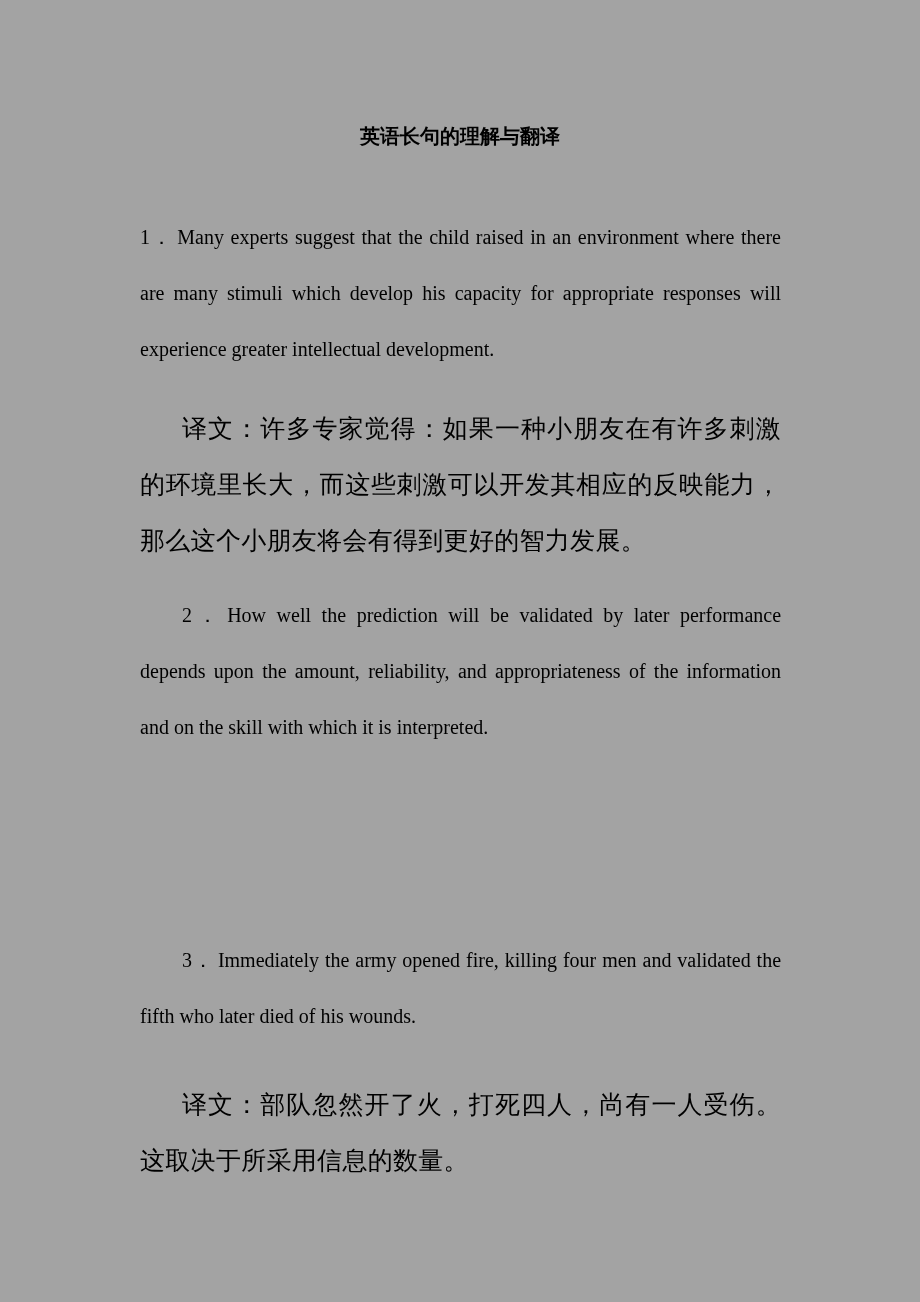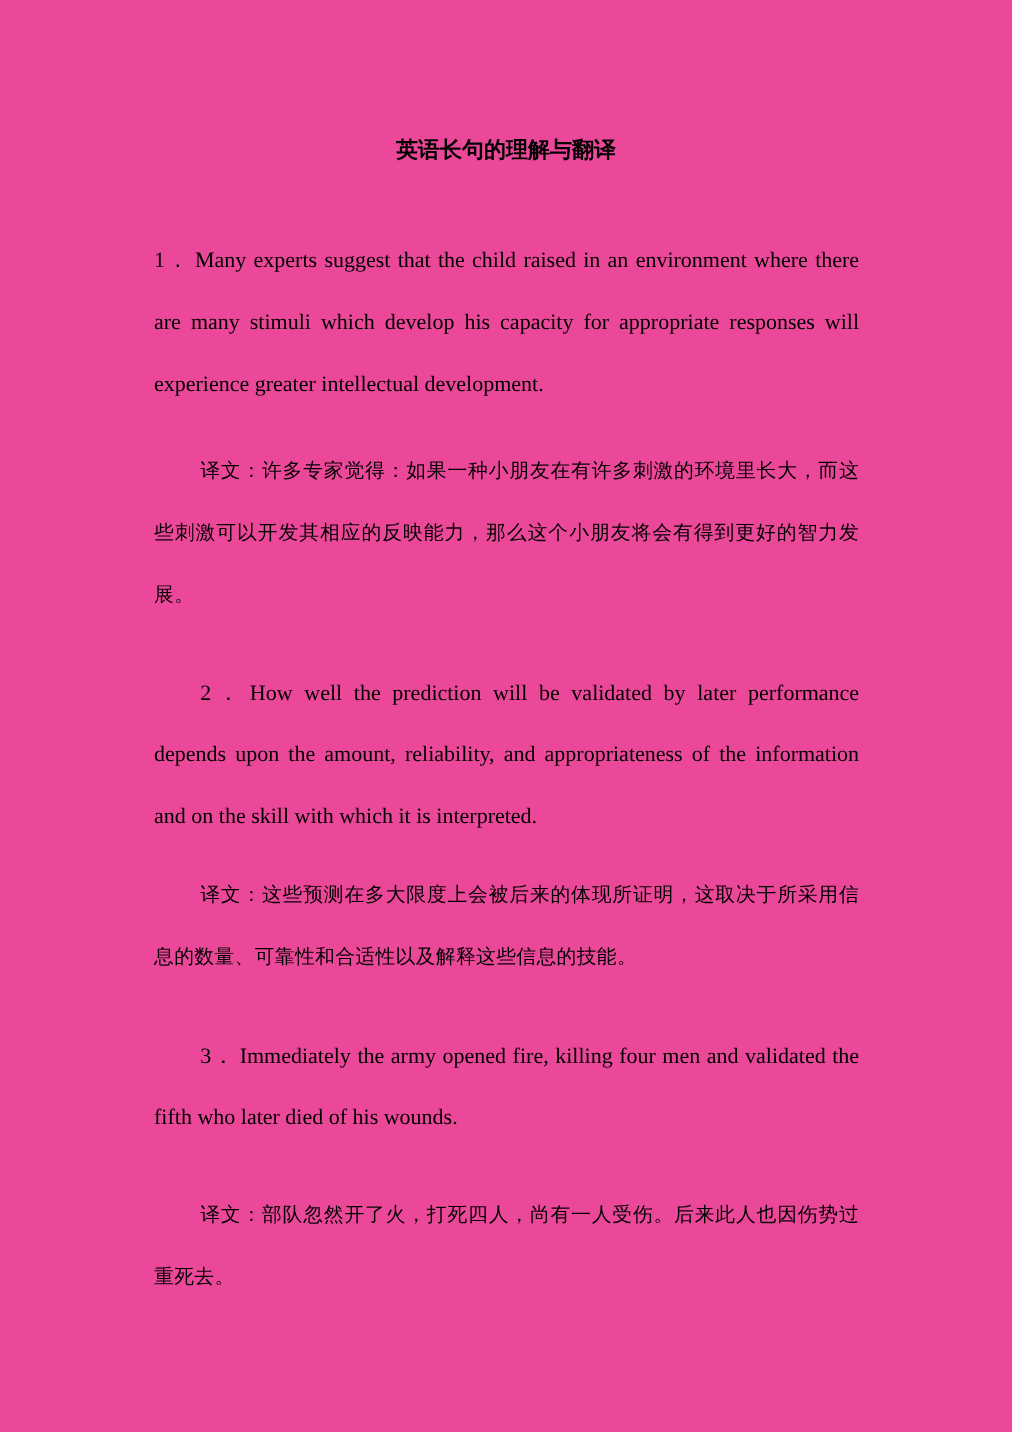--- a/index.html
+++ b/index.html
@@ -14,21 +14,21 @@
       overflow: hidden;
       color: #000000;
       font-family: "Liberation Serif", "DejaVu Serif", serif;
     }
     .page {
       position: absolute;
       left: 0;
       top: 0;
       width: 920px;
       height: 1302px;
-      background: #ec4899;
+      background: #a3a3a3;
     }
     .title {
       position: absolute;
       left: 0;
       top: 122px;
       width: 920px;
       text-align: center;
       font-size: 20px;
       font-weight: bold;
       line-height: 28px;
@@ -43,39 +43,38 @@
       line-height: 56px;
       text-align: justify;
       text-align-last: left;
       margin: 0;
     }
     .para.indent {
       text-indent: 42px;
     }
     .para.cn {
       font-family: "DejaVu Sans", "Liberation Sans", sans-serif;
-      font-size: 18px;
+      font-size: 25px;
       letter-spacing: 0.3px;
     }
     .num {
       margin-right: 4px;
     }
   </style>
 </head>
 <body>
 
 <div class="page">
 
   <div class="title">英语长句的理解与翻译</div>
 
   <p class="para" style="top:209px;"><span class="num">1．</span><span>Many experts suggest that the child raised in an environment where there are many stimuli which develop his capacity for appropriate responses will experience greater intellectual development.</span></p>
 
   <p class="para cn indent" style="top:401px;">译文：许多专家觉得：如果一种小朋友在有许多刺激的环境里长大，而这些刺激可以开发其相应的反映能力，那么这个小朋友将会有得到更好的智力发展。</p>
 
-  <p class="para indent" style="top:602px;"><span class="num">2．</span><span>How well the prediction will be validated by later performance depends upon the amount, reliability, and appropriateness of the information and on the skill with which it is interpreted.</span></p>
+  <p class="para indent" style="top:587px;"><span class="num">2．</span><span>How well the prediction will be validated by later performance depends upon the amount, reliability, and appropriateness of the information and on the skill with which it is interpreted.</span></p>
 
-  <p class="para cn indent" style="top:786px;">译文：这些预测在多大限度上会被后来的体现所证明，这取决于所采用信息的数量、可靠性和合适性以及解释这些信息的技能。</p>
 
   <p class="para indent" style="top:932px;"><span class="num">3．</span><span>Immediately the army opened fire, killing four men and validated the fifth who later died of his wounds.</span></p>
 
-  <p class="para cn indent" style="top:1077px;">译文：部队忽然开了火，打死四人，尚有一人受伤。后来此人也因伤势过重死去。</p>
+  <p class="para cn indent" style="top:1077px;">译文：部队忽然开了火，打死四人，尚有一人受伤。这取决于所采用信息的数量。</p>
 
 </div>
 
 </body></html>

